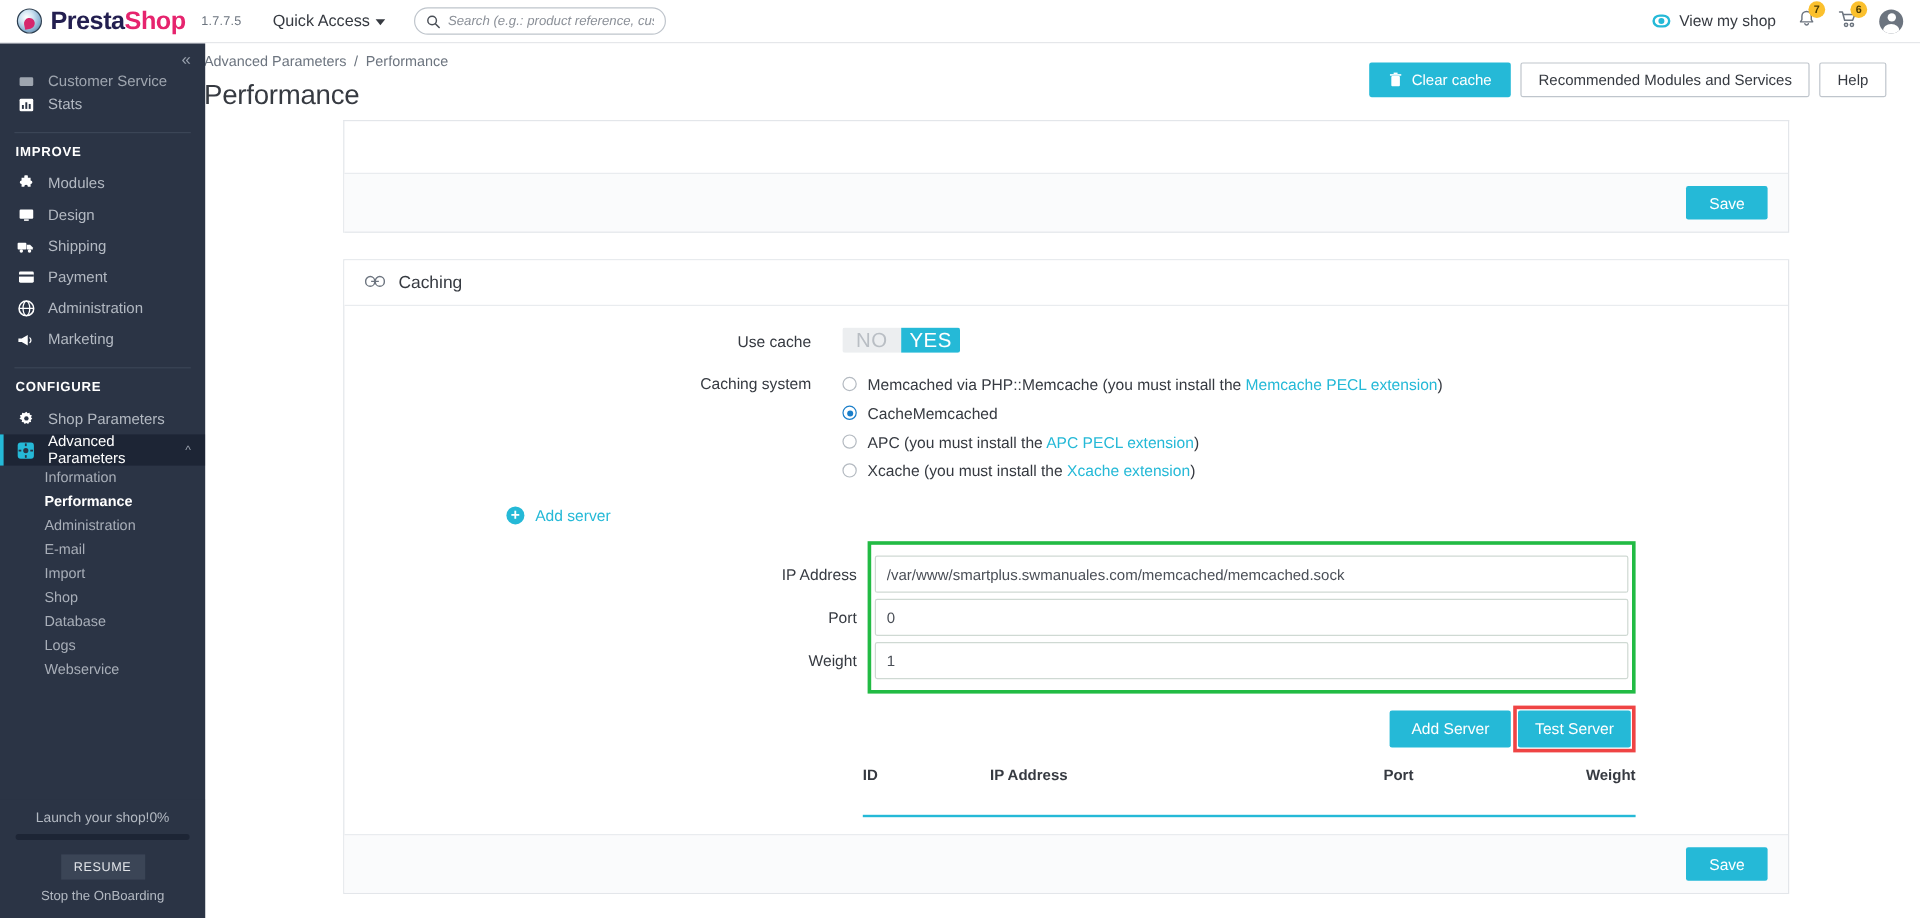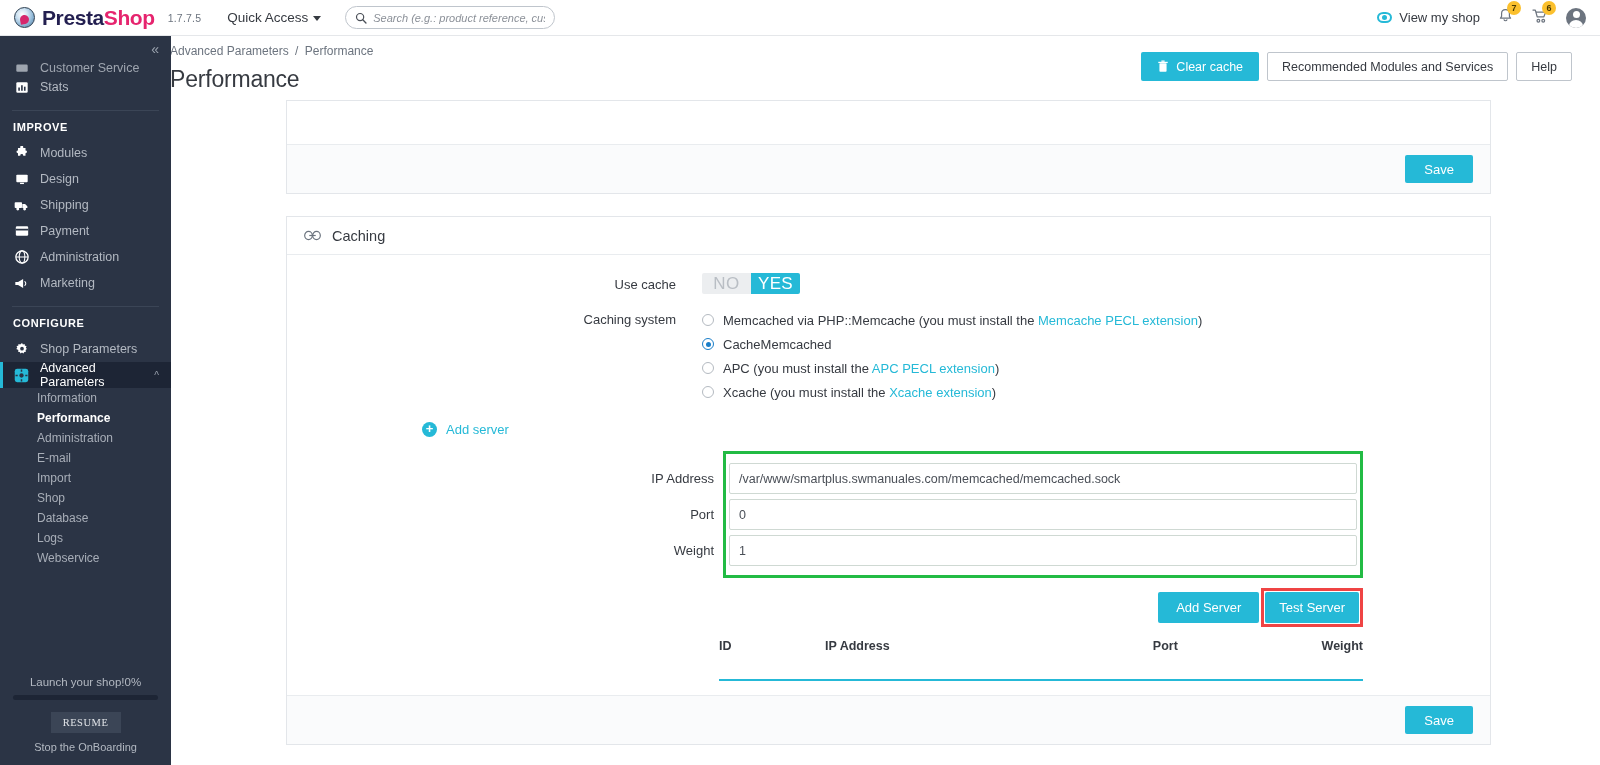--- a/index.html
+++ b/index.html
@@ -143,21 +143,21 @@
     background: #2b3445; padding: 10px 13px 12px;
   }
   .ob-row { display: flex; justify-content: center; font-size: 11.5px; color: #b3b9c2; }
   .ob-bar { margin-top: 7px; height: 5px; border-radius: 3px; background: #1d2535; width: 100%; }
   .ob-bar > i { display: block; height: 100%; border-radius: 3px; background: #25b9d7; }
   .ob-btn {
     margin: 12px auto 0; width: 70px; height: 21px; background: #3b4556;
     color: #e1e4e8; font-size: 10.5px; letter-spacing: .5px;
     display: flex; align-items: center; justify-content: center;
     cursor: pointer; border: 0;
-    font-family: Liberation Serif, serif;
+    font-family: Liberation Sans, sans-serif;
   }
   .ob-stop { text-align: center; margin-top: 8px; font-size: 11px; color: #b3b9c2; cursor: pointer; }
 
   
   #page {
     position: absolute; top: 36px; left: 157px;
     width: 1429px; height: 729px;
     background: #ffffff;
     overflow: hidden;
   }

